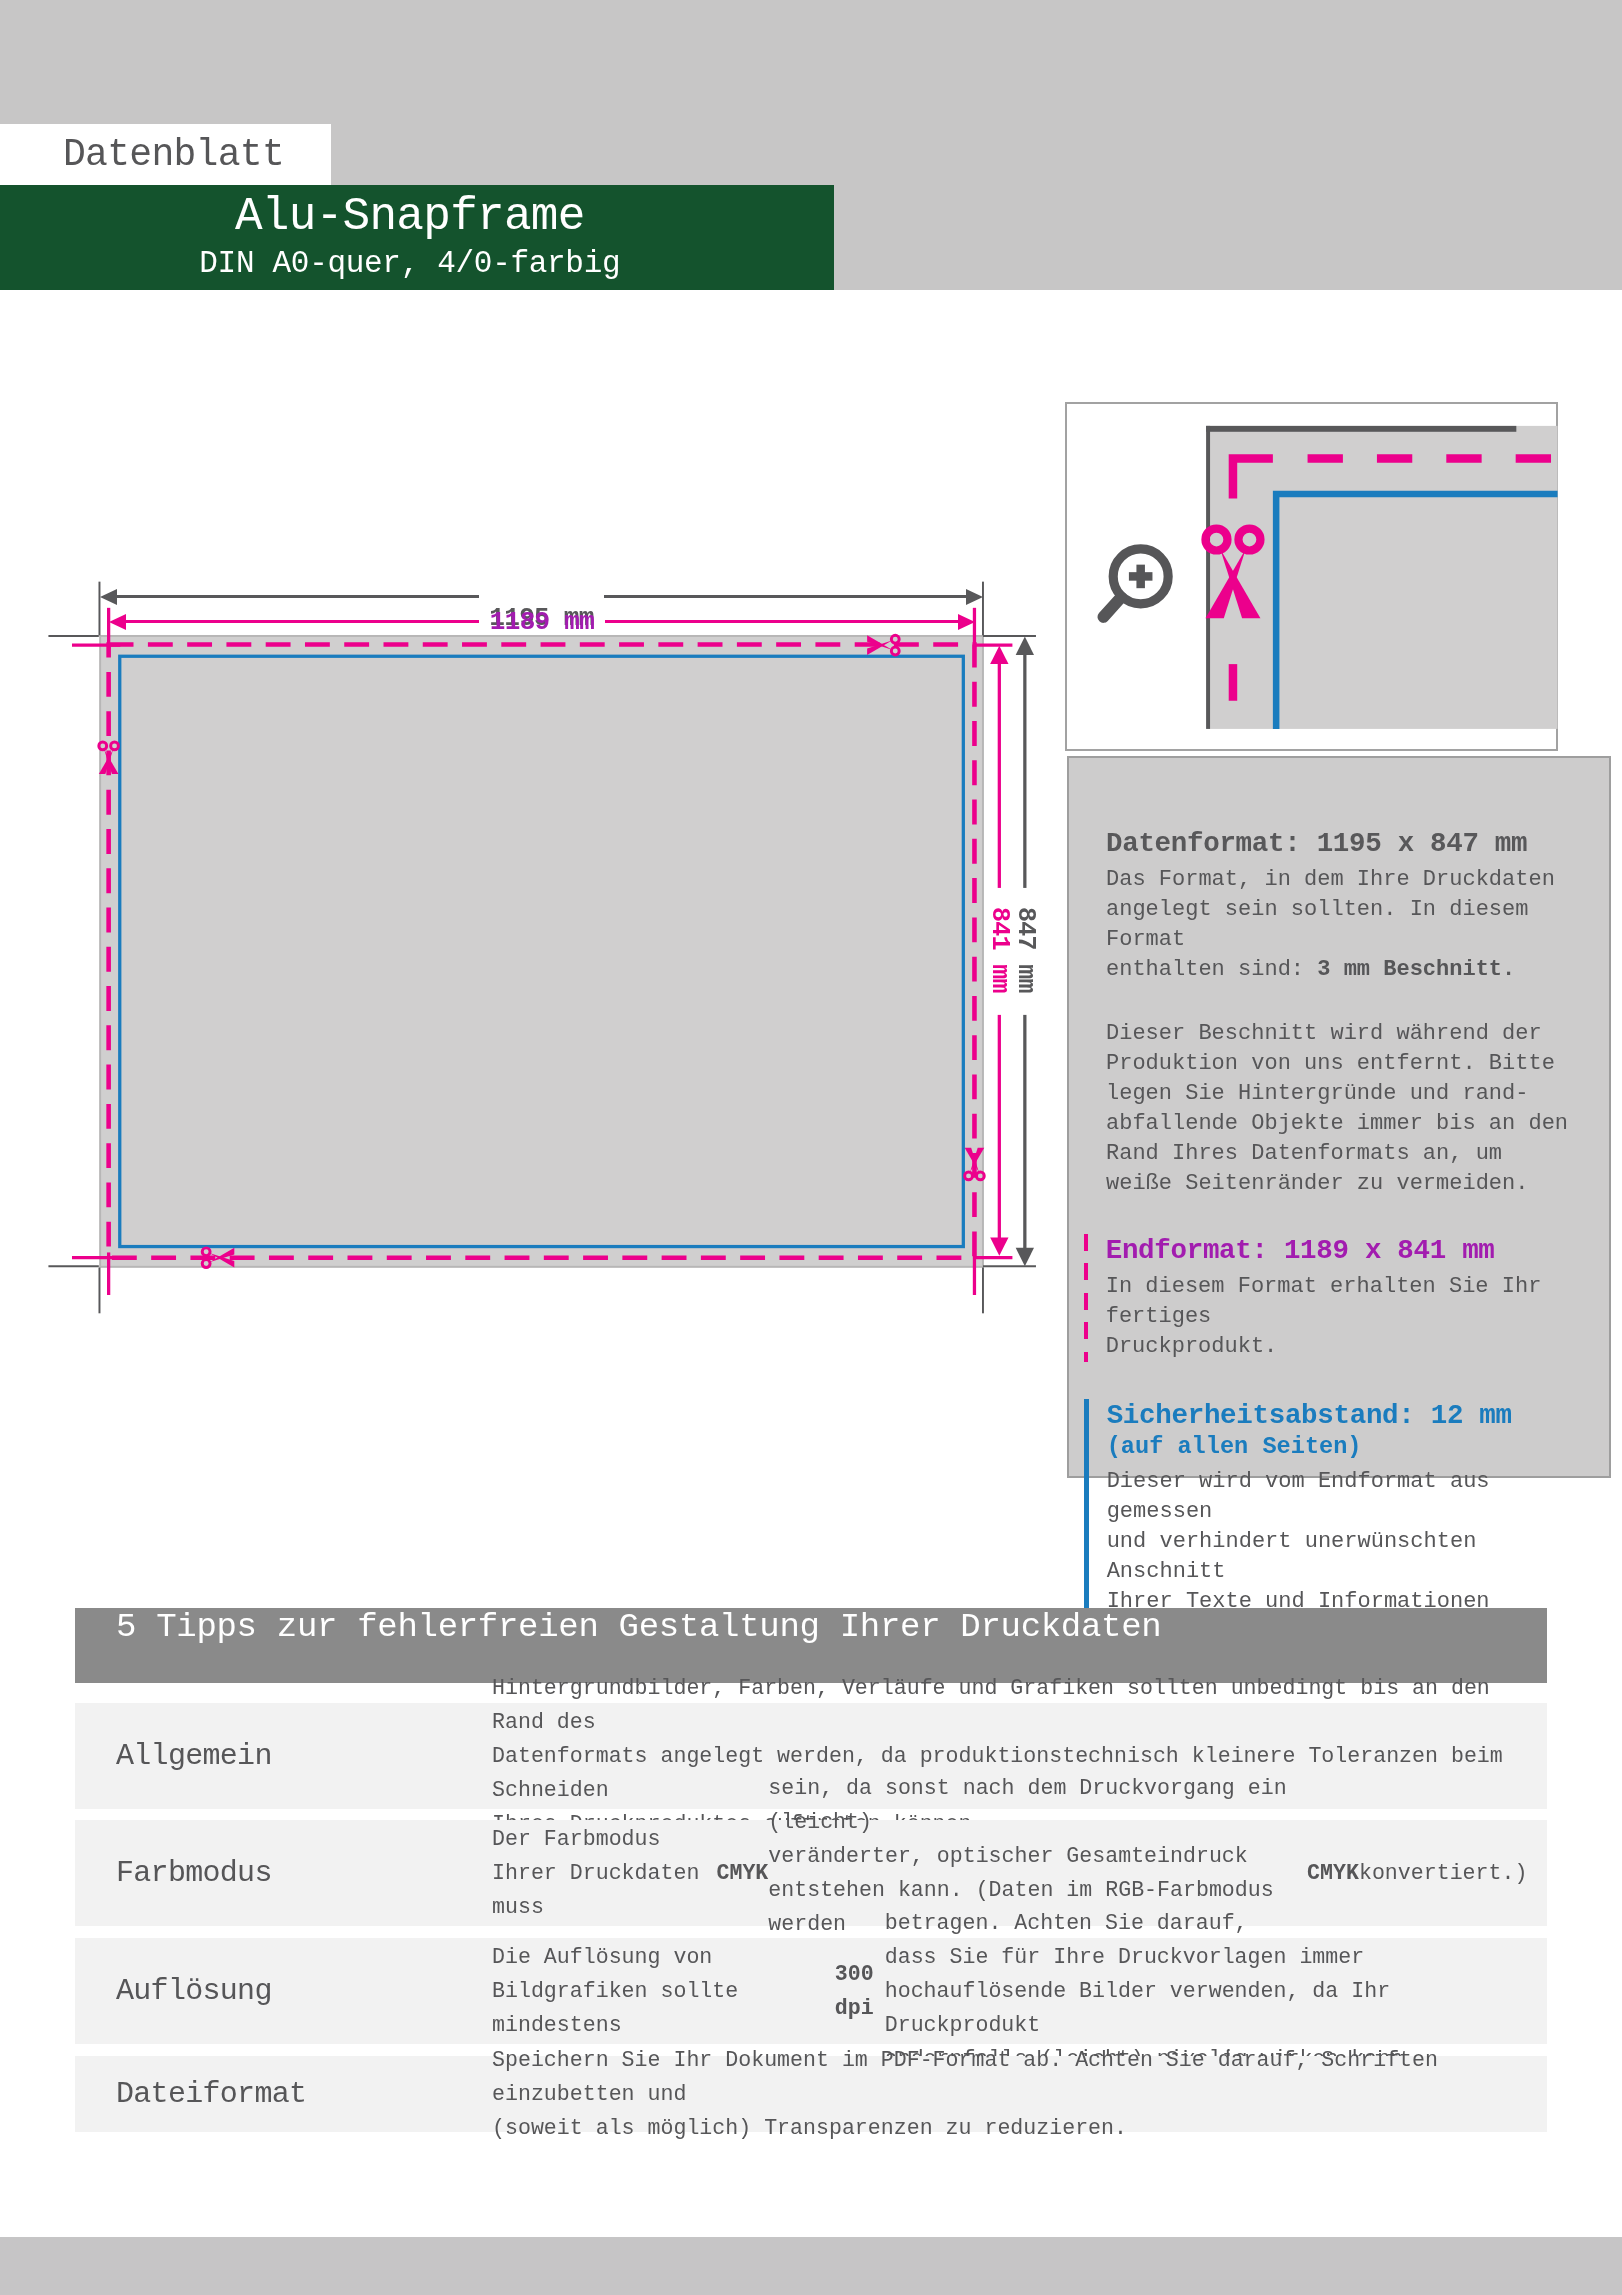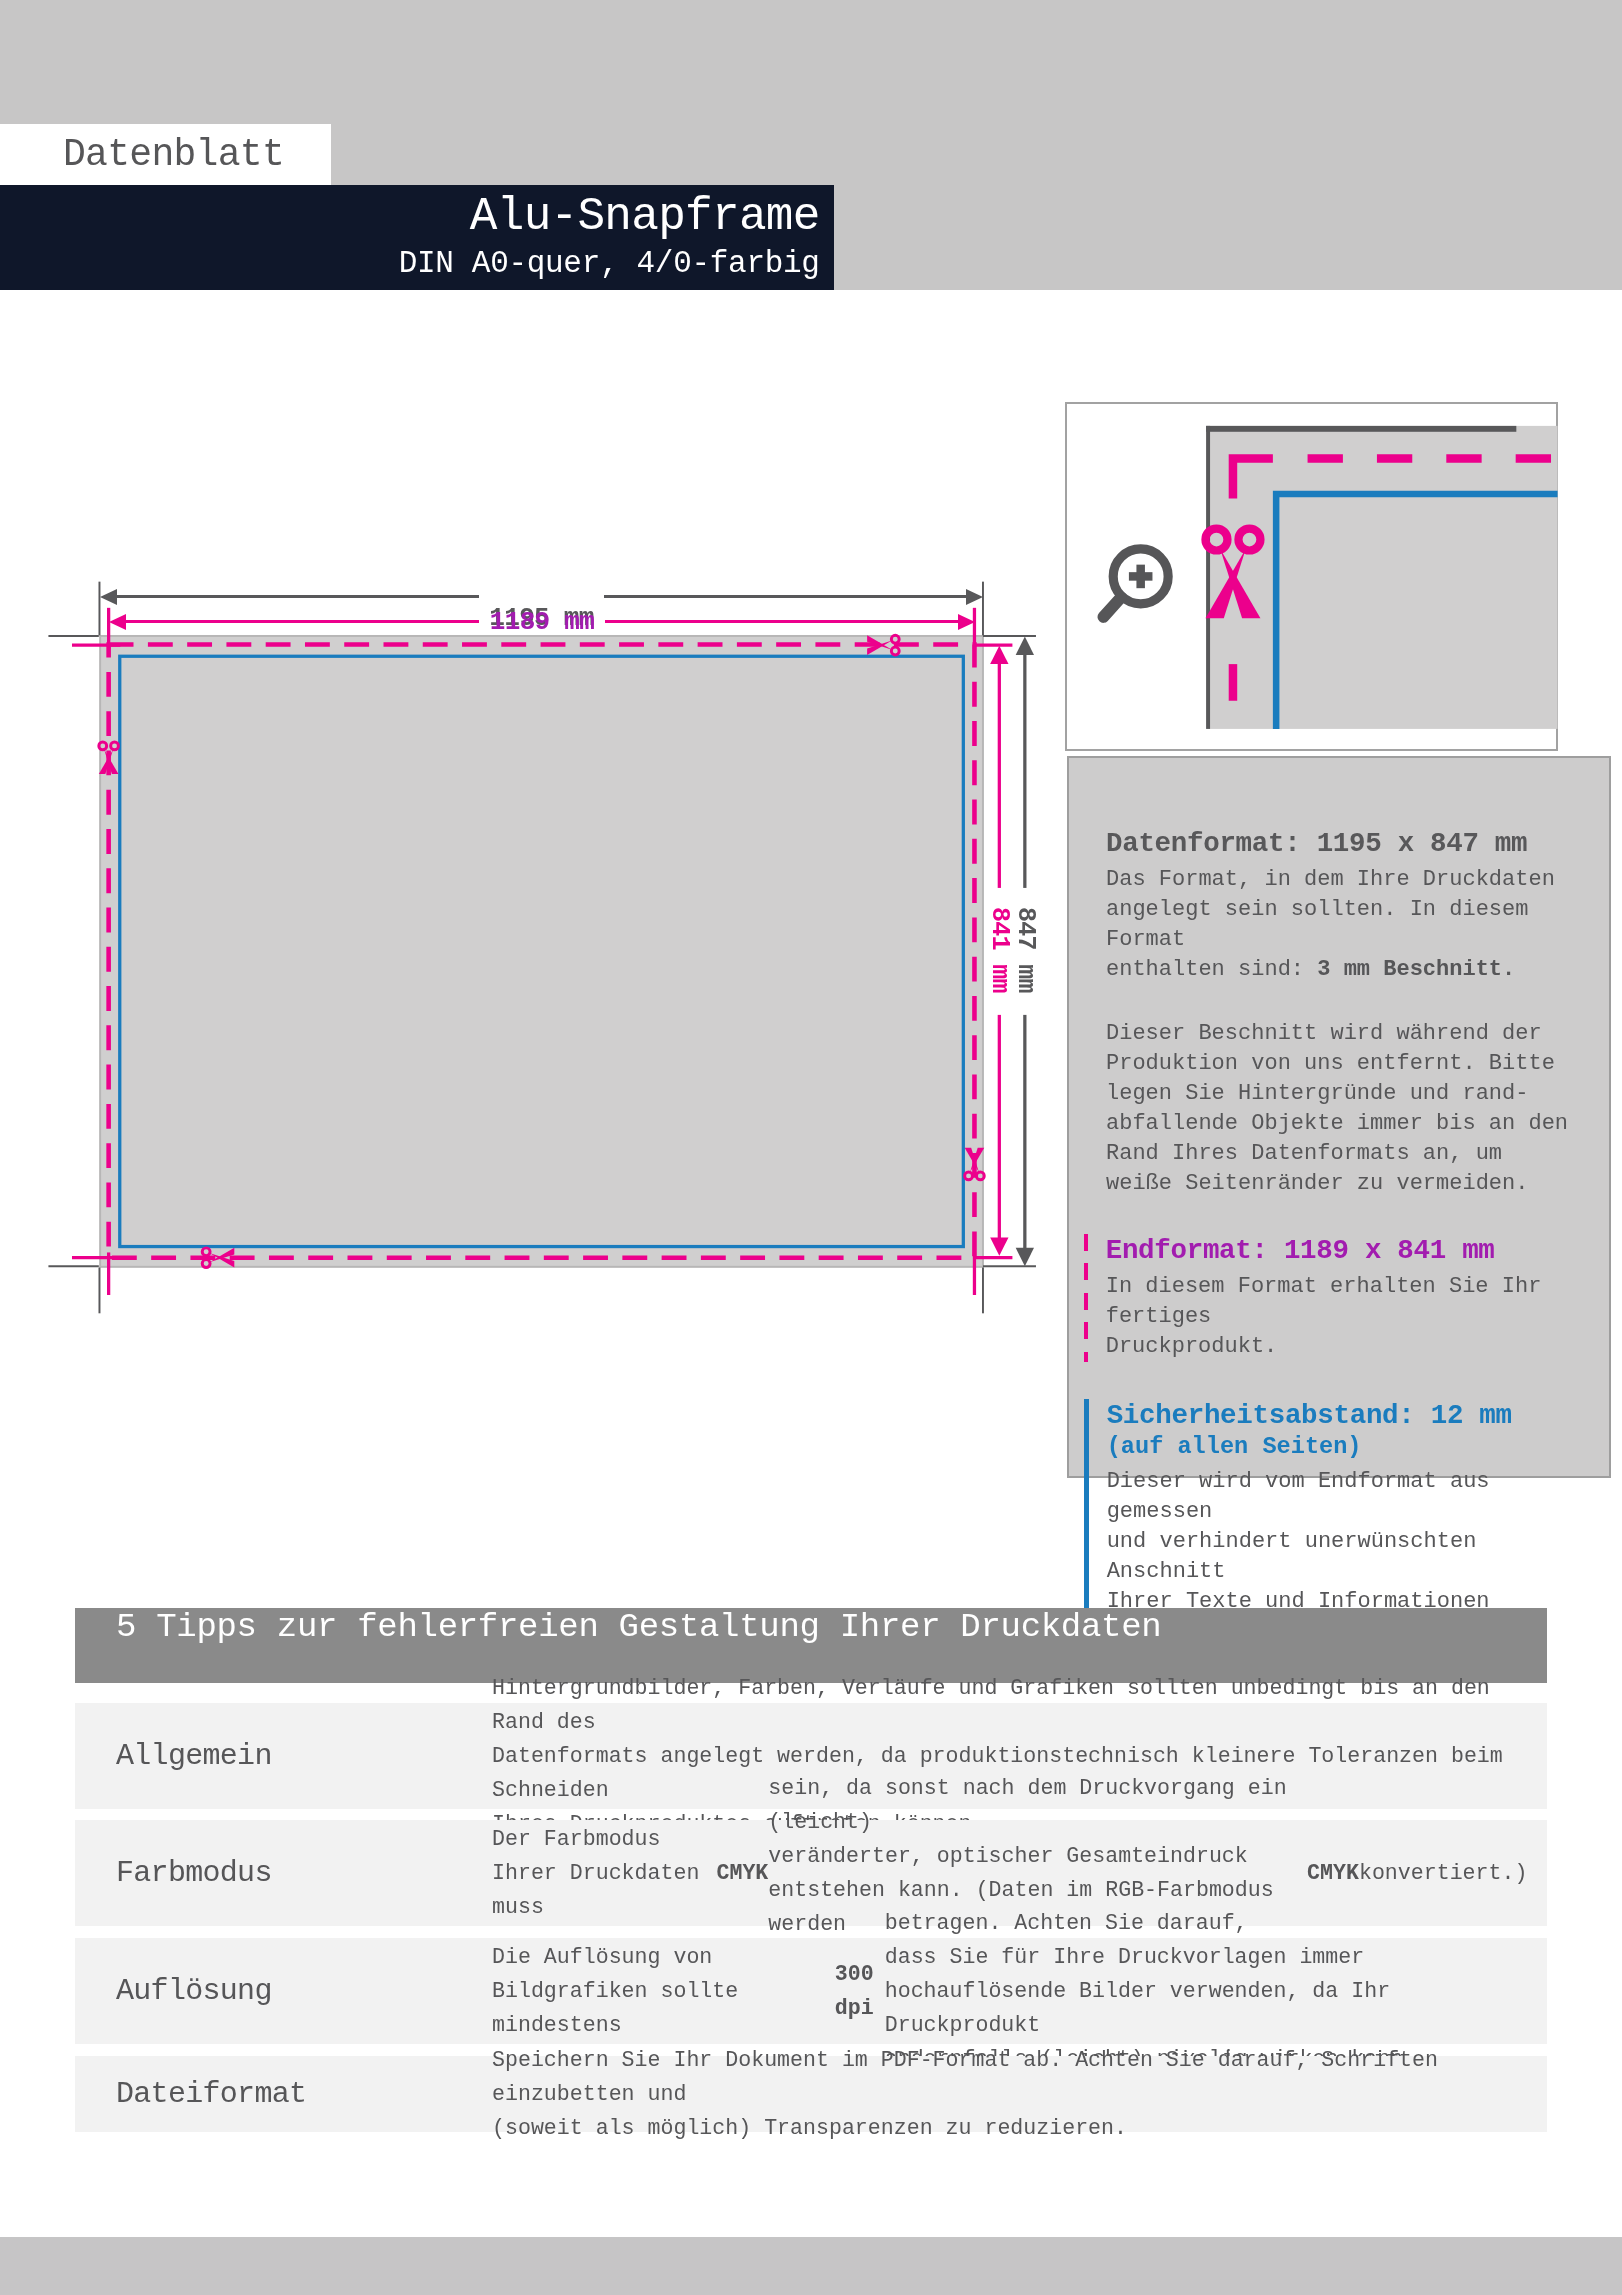--- a/index.html
+++ b/index.html
@@ -4,21 +4,21 @@
 <style>
   html,body{margin:0;padding:0;background:#eee;}
   .page{position:relative;width:1623px;height:2295px;background:#ffffff;overflow:hidden;
         font-family:Liberation Mono, monospace;color:#565658;}
   .abs{position:absolute;}
 
   
   #top-band{left:0;top:0;width:1623px;height:290px;background:#c7c6c6;}
   #sheet-box{left:0;top:124px;width:331px;height:61px;background:#ffffff;display:flex;align-items:center;}
   #sheet-box span{padding-left:63px;font-size:38px;letter-spacing:-0.7px;color:#565658;}
-  #product-banner{left:0;top:185px;width:834px;height:105px;background:#0f172a;color:#fff;text-align:right;box-sizing:border-box;padding-right:14.4px;}
+  #product-banner{left:0;top:185px;width:834px;height:105px;background:#14532d;color:#fff;text-align:center;box-sizing:border-box;padding-right:14.4px;}
   .product-name{font-size:46px;line-height:55px;margin-top:5.2px;letter-spacing:-0.7px;}
   .product-variant{font-size:31px;line-height:37px;letter-spacing:-0.3px;}
 
   
   .dim{display:flex;align-items:center;}
   #dim-w-outer{left:100px;top:580px;width:883px;height:33px;}
   #dim-w-inner{left:109px;top:605px;width:866px;height:33px;}
   .seg{flex:1;height:3.3px;}
   .dark-bg{background:#58585a;} .mag-bg{background:#ec008c;}
   .ah{width:0;height:0;border-top:8.5px solid transparent;border-bottom:8.5px solid transparent;}

